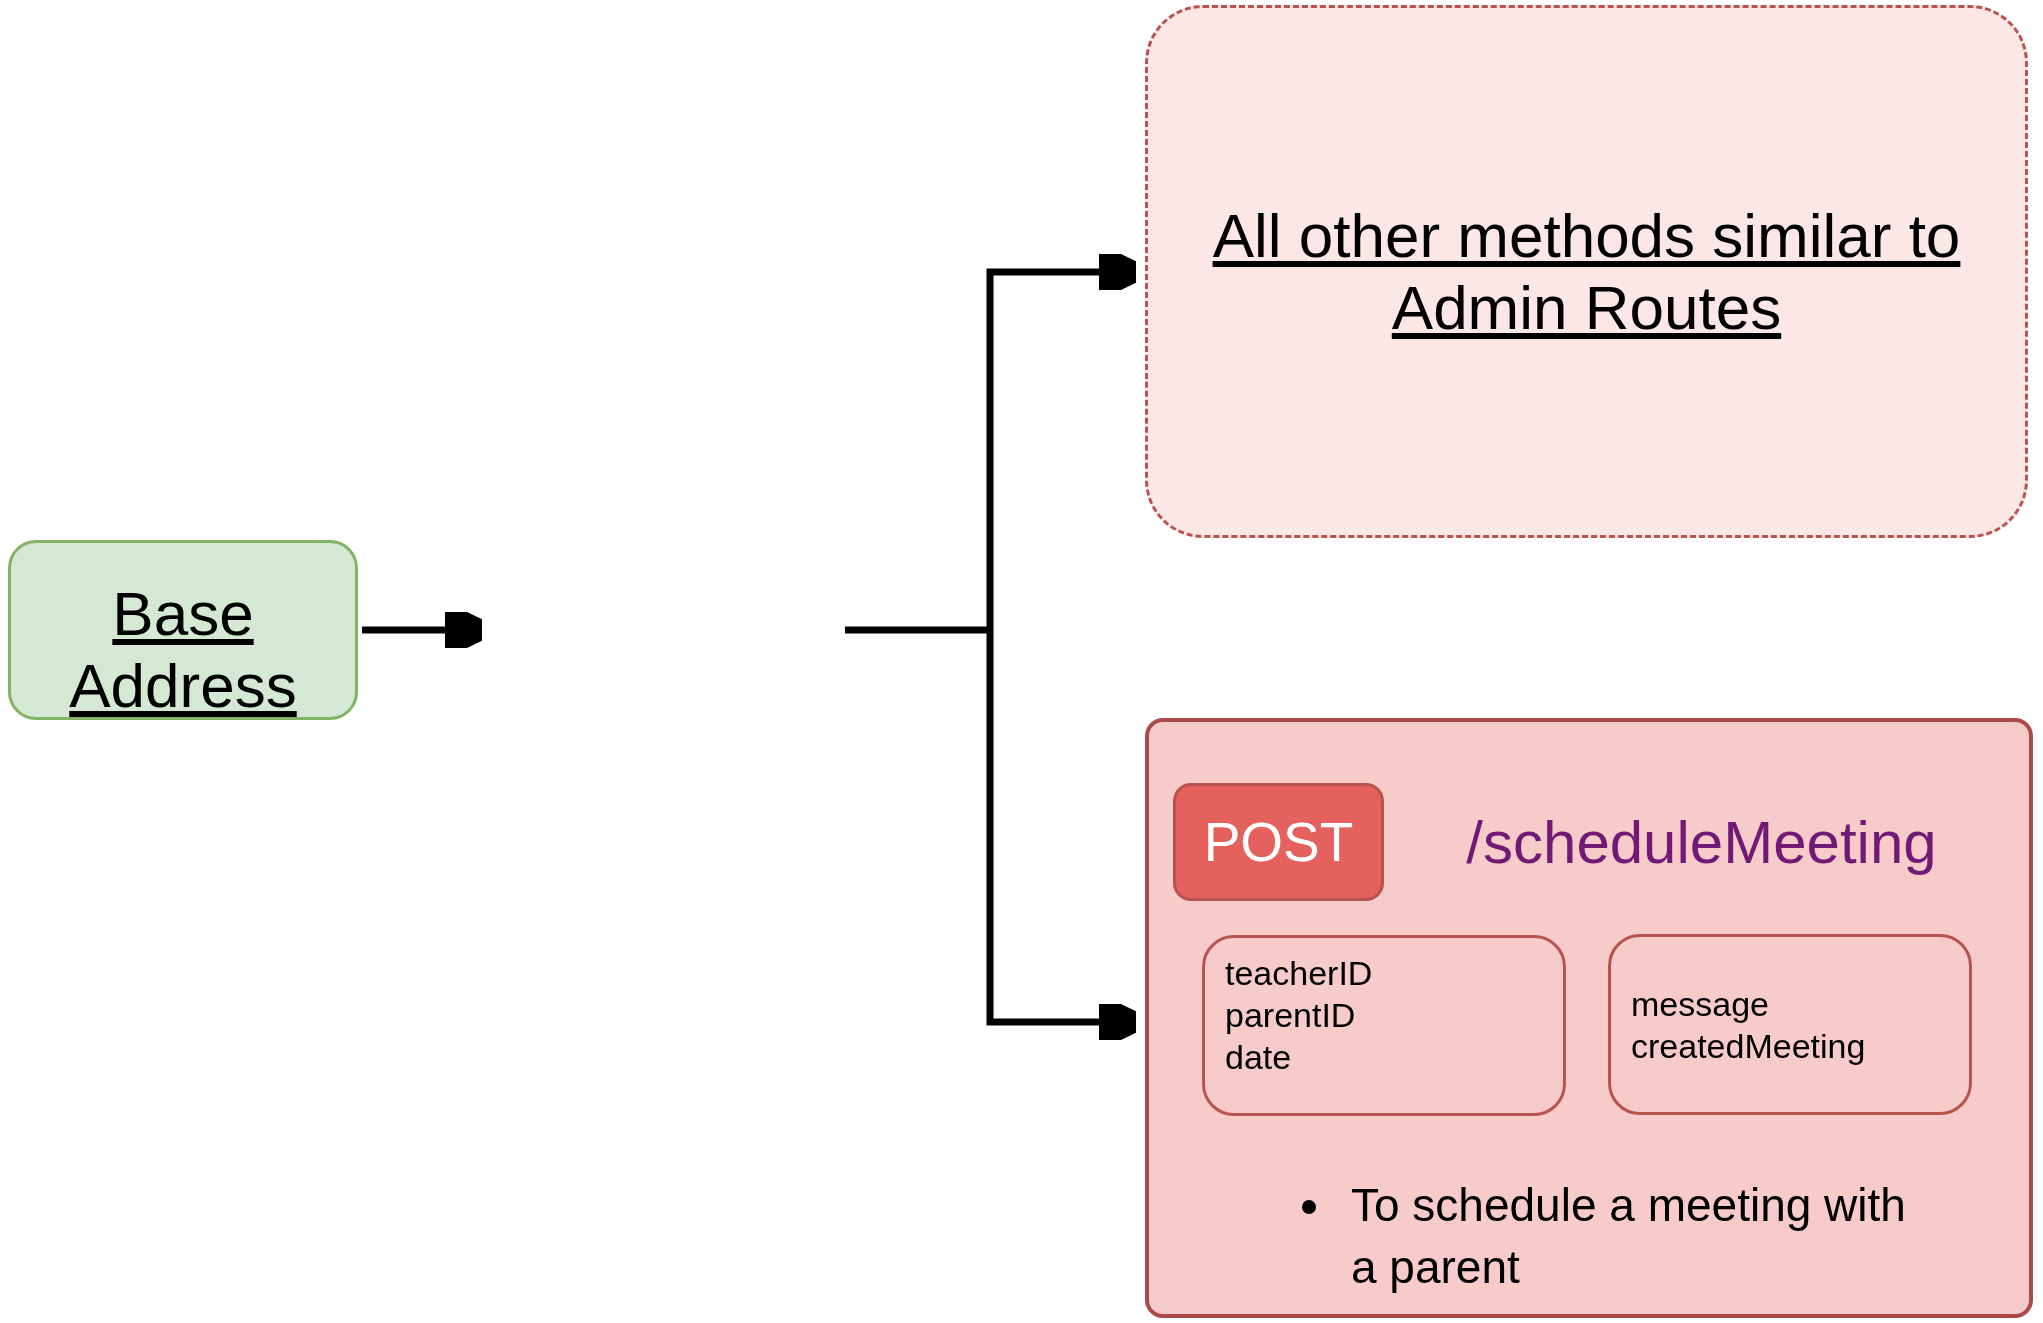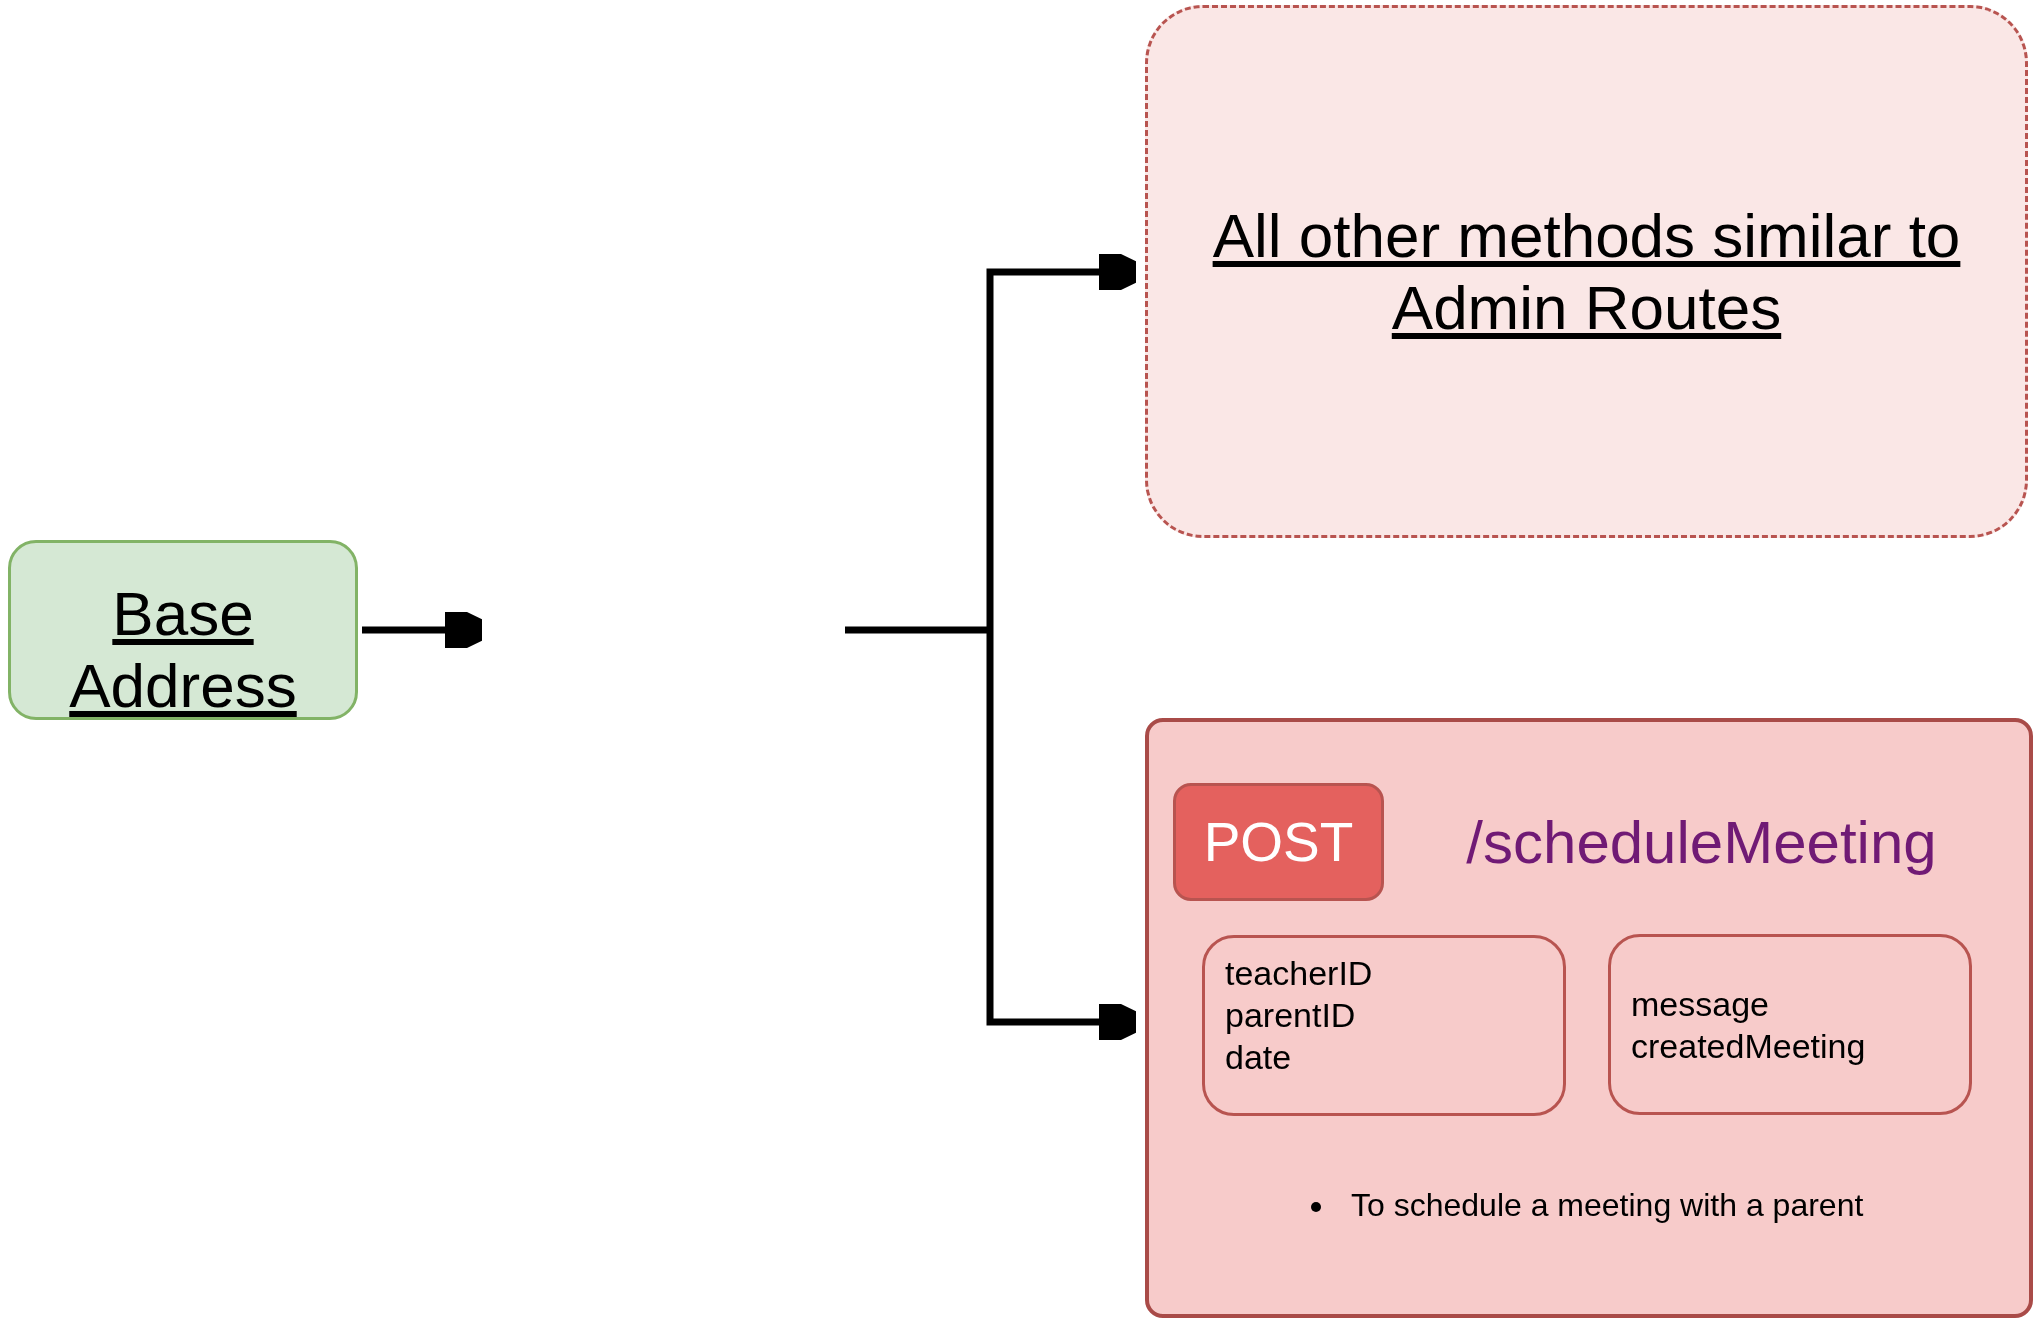--- a/index.html
+++ b/index.html
@@ -76,21 +76,21 @@
     display: flex; flex-direction: column;
     padding: 14px 20px;
   }
   .param-box .param-line { display: block; }
   .param-box-request { left: 53px; top: 213px; justify-content: flex-start; }
   .param-box-response { left: 459px; top: 212px; justify-content: center; }
 
   .notes {
     position: absolute;
     left: 140px; top: 452px; width: 640px;
-    font-size: 32px; line-height: 62px;
+    font-size: 46px; line-height: 62px;
     list-style: disc;
     padding-left: 48px;
   }
   .notes li { padding-left: 14px; max-width: 590px; }
 </style>
 </head>
 <body>
 
 <div class="canvas">
 

